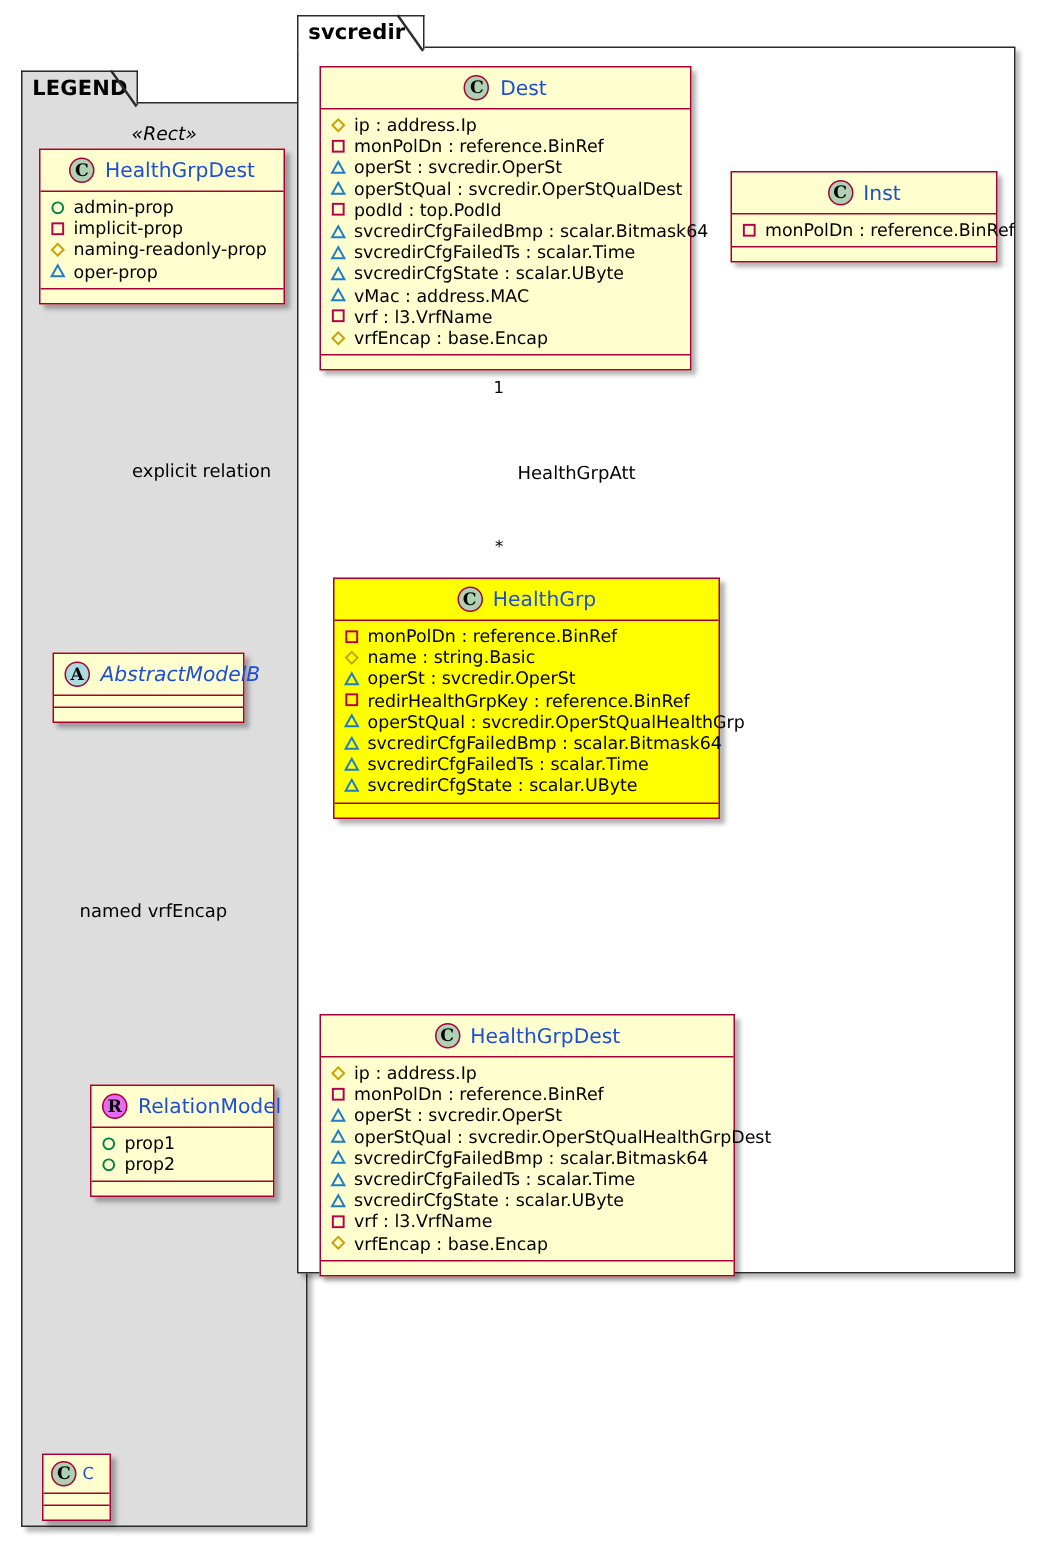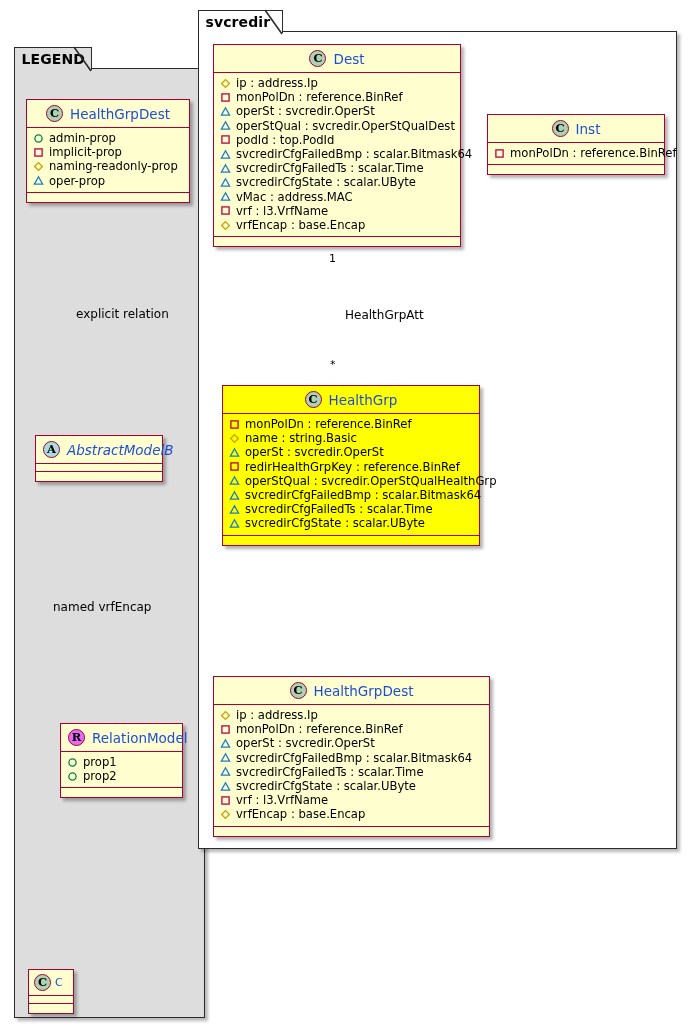--- a/index.html
+++ b/index.html
@@ -203,20 +203,21 @@
   </svg>
 
   <div class="package" id="legend-package">
     <div class="package-tab">
       <span>LEGEND</span>
       <svg class="tab-slant" viewBox="0 0 18 25">
         <path d="M0,0 L17,24" stroke="#2b2b2b" stroke-width="1.6" fill="none"></path>
       </svg>
     </div>
 
+    <div class="stereo" style="position:absolute; left:0; top:10px; width:100%;">«Rect»</div>
 
     <div class="class-box" id="cls-concrete" style="left:11px; top:30px; width:164px;">
       <div class="class-header">
         <span class="badge c">C</span>
         <span class="class-name">HealthGrpDest</span>
       </div>
       <div class="attrs">
           <div class="attr-row">
             <span style="display: inline-flex;">
               <svg class="vis" viewBox="0 0 11 11">
@@ -291,21 +292,21 @@
     <div class="class-box" id="cls-c" style="left:13px; top:900px; width:46px;">
       <div class="class-header" style="justify-content:flex-start; padding:4px 4px 4px 5px; gap:4px; min-height:22px;">
         <span class="badge c">C</span>
         <span class="class-name" style="font-size:11px;">C</span>
       </div>
       <div class="attrs empty"></div>
       <div class="methods"></div>
     </div>
   </div>
 
-  <div class="edge-label" style="left:76px; top:307px;">explicit relation</div>
+  <div class="edge-label" style="left:88px; top:307px;">explicit relation</div>
   <div class="edge-label" style="left:53px; top:600px;">named vrfEncap</div>
 
   <div class="package" id="svcredir-package">
     <div class="package-tab">
       <span>svcredir</span>
       <svg class="tab-slant" viewBox="0 0 18 25">
         <path d="M0,0 L17,24" stroke="#2b2b2b" stroke-width="1.6" fill="none"></path>
       </svg>
     </div>
   </div>
@@ -529,20 +530,28 @@
             </svg>
           </span>
           <span>operSt : svcredir.OperSt</span>
         </div>
         <div class="attr-row">
           <span style="display: inline-flex;">
             <svg class="vis" viewBox="0 0 11 11">
               <polygon points="5.5,1.8 9.6,9.2 1.4,9.2" fill="none" stroke="#1b7ec9" stroke-width="1.3"></polygon>
             </svg>
           </span>
+          <span>operStQual : svcredir.OperStQualHealthGrpDest</span>
+        </div>
+        <div class="attr-row">
+          <span style="display: inline-flex;">
+            <svg class="vis" viewBox="0 0 11 11">
+              <polygon points="5.5,1.8 9.6,9.2 1.4,9.2" fill="none" stroke="#1b7ec9" stroke-width="1.3"></polygon>
+            </svg>
+          </span>
           <span>svcredirCfgFailedBmp : scalar.Bitmask64</span>
         </div>
         <div class="attr-row">
           <span style="display: inline-flex;">
             <svg class="vis" viewBox="0 0 11 11">
               <polygon points="5.5,1.8 9.6,9.2 1.4,9.2" fill="none" stroke="#1b7ec9" stroke-width="1.3"></polygon>
             </svg>
           </span>
           <span>svcredirCfgFailedTs : scalar.Time</span>
         </div>

